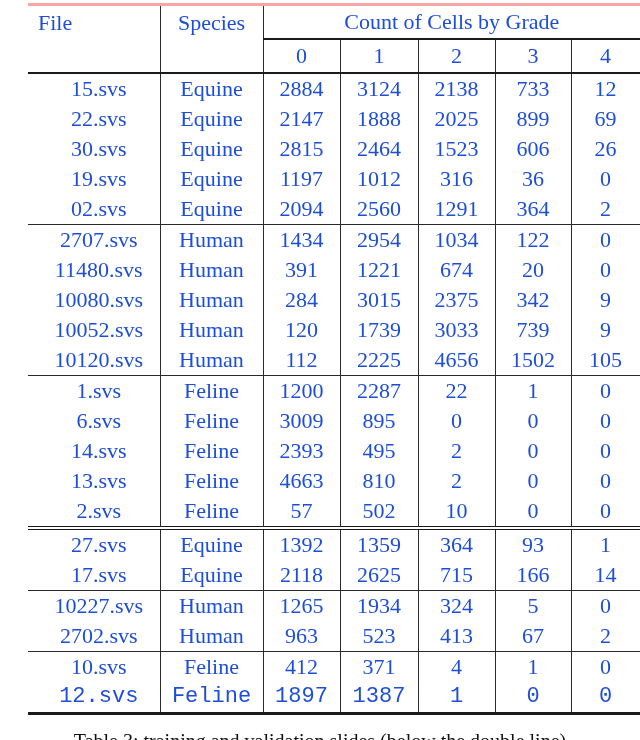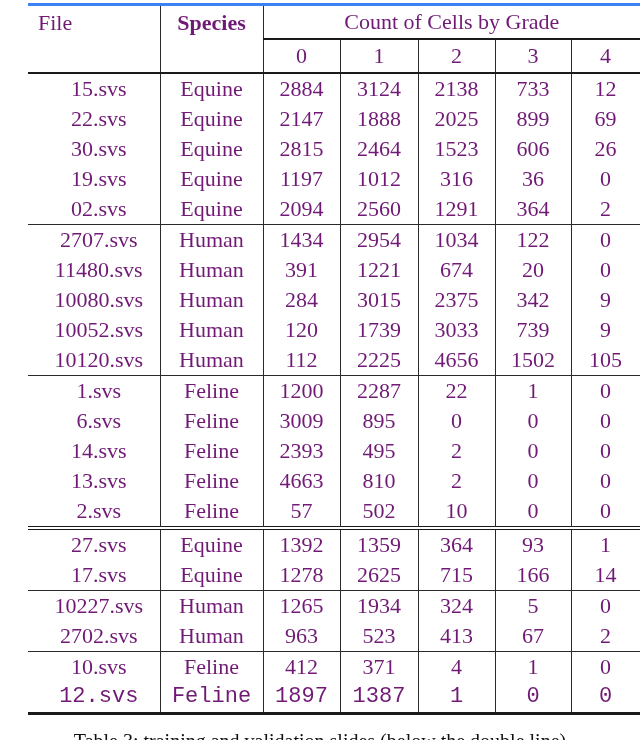--- a/index.html
+++ b/index.html
@@ -12,42 +12,41 @@
     font-family: "Liberation Serif", "DejaVu Serif", serif;
     color: #111111;
   }
   table.data-table {
     position: absolute;
     left: 28px;
     top: 3px;
     width: 612px;
     border-collapse: collapse;
     table-layout: fixed;
-    border-top: 3px solid #3b82f6;
+    border-top: 3px solid #fca5a5;
     font-size: 22px;
-    color: #701a75;
+    color: #1d4ed8;
   }
   thead th {
     font-weight: normal;
     height: 32px;
     padding: 0;
     vertical-align: middle;
     border-bottom: 2.5px solid #1a1a1a;
   }
   th.file-h {
     text-align: left;
     padding-left: 10px;
     vertical-align: top;
     line-height: 34px;
   }
   th.species-h {
     vertical-align: top;
     line-height: 34px;
     text-align: center;
-    font-weight: bold;
   }
   .v-left  { border-left: 1.5px solid #2a2a2a; }
   .v-right { border-right: 1.5px solid #2a2a2a; }
   tbody td {
     height: 30px;
     padding: 0;
     text-align: center;
     line-height: 30px;
   }
   tbody td.file-col {
@@ -246,21 +245,21 @@
           <td class="species-col v-left">Equine</td>
           <td class="grade-col v-left">1392</td>
           <td class="grade-col v-left">1359</td>
           <td class="grade-col v-left">364</td>
           <td class="grade-col v-left">93</td>
           <td class="grade-col v-left v-right">1</td>
         </tr>
         <tr>
           <td class="file-col">17.svs</td>
           <td class="species-col v-left">Equine</td>
-          <td class="grade-col v-left">1278</td>
+          <td class="grade-col v-left">2118</td>
           <td class="grade-col v-left">2625</td>
           <td class="grade-col v-left">715</td>
           <td class="grade-col v-left">166</td>
           <td class="grade-col v-left v-right">14</td>
         </tr>
         <tr class="group-start">
           <td class="file-col">10227.svs</td>
           <td class="species-col v-left">Human</td>
           <td class="grade-col v-left">1265</td>
           <td class="grade-col v-left">1934</td>

